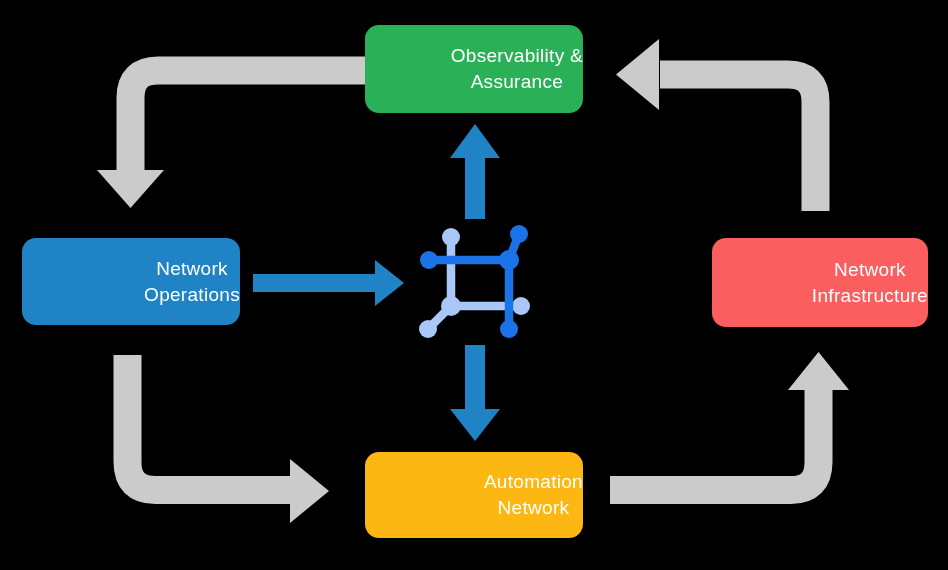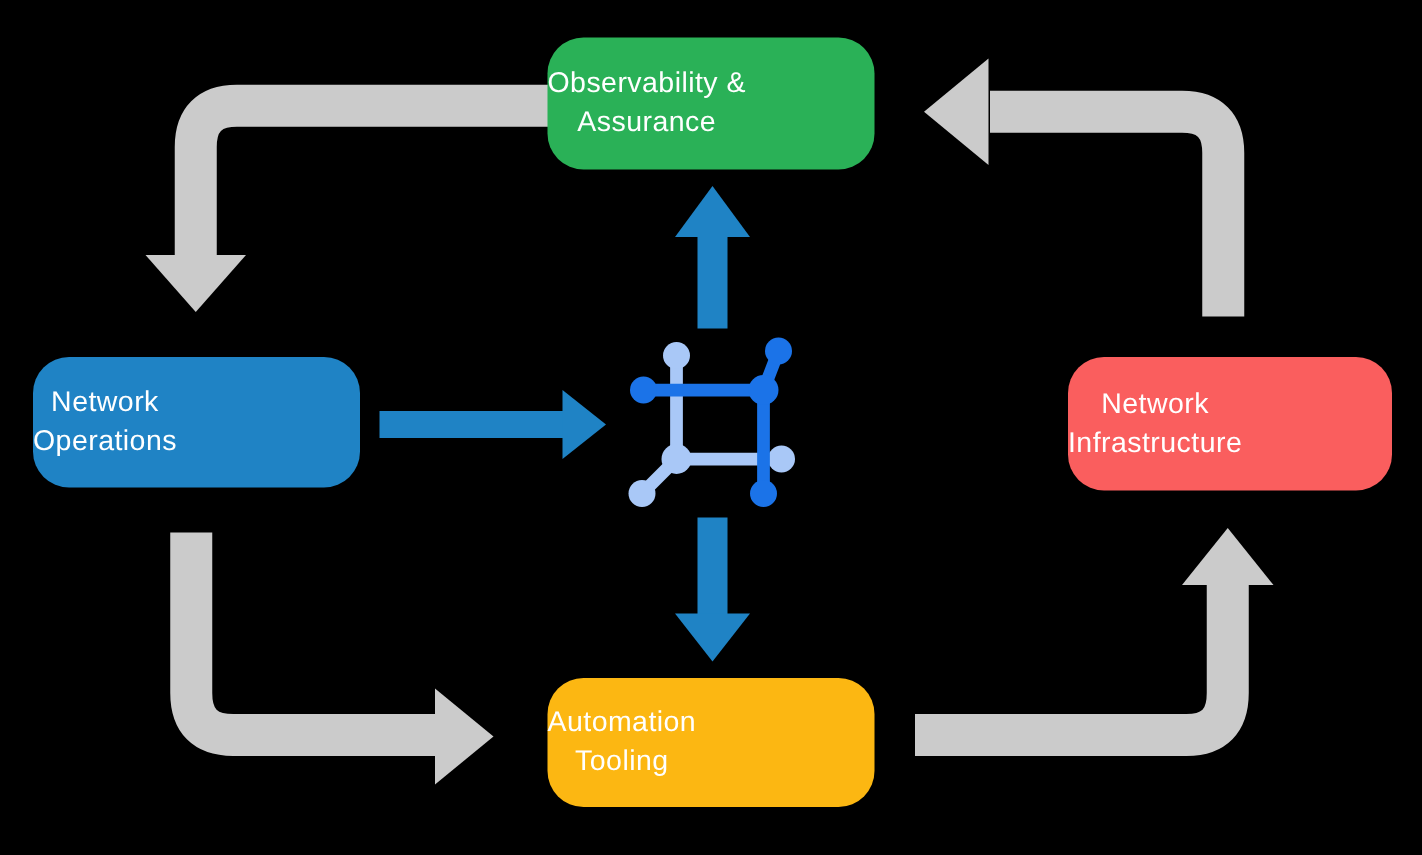--- a/index.html
+++ b/index.html
@@ -2,23 +2,23 @@
 <html><head>
 <meta charset="utf-8">
 <style>
   html,body { margin:0; padding:0; background:#000; }
   .canvas {
     position:relative; width:948px; height:570px; background:#000;
     font-family:"Liberation Sans", sans-serif; overflow:hidden;
   }
   svg.layer { position:absolute; left:0; top:0; }
   .node {
-    position:absolute; display:flex; align-items:center; justify-content:flex-start;
+    position:absolute; display:flex; align-items:center; justify-content:flex-end;
     text-align:center; color:#ffffff; font-size:19px; font-weight:500;
-    letter-spacing:0.3px; line-height:1.35; border-radius:24px;
+    letter-spacing:0.3px; line-height:1.35; border-radius:14px;
     white-space:pre-line; user-select:none;
   }
   .node-observability   { left:365px; top:25px;  width:218px; height:88px; }
   .node-operations      { left:22px;  top:238px; width:218px; height:87px; }
   .node-infrastructure  { left:712px; top:238px; width:216px; height:89px; }
   .node-automation      { left:365px; top:452px; width:218px; height:86px; }
 </style>
 </head>
 <body>
 
@@ -93,16 +93,16 @@
 Operations</span>
   </div>
 
   <div class="node node-infrastructure" style="background: rgb(250, 94, 94);">
     <span>Network
 Infrastructure</span>
   </div>
 
   <div class="node node-automation" style="background: rgb(252, 183, 18);">
     <span>Automation
-Tooling</span>
+Network</span>
   </div>
 
 </div>
 
 </body></html>

